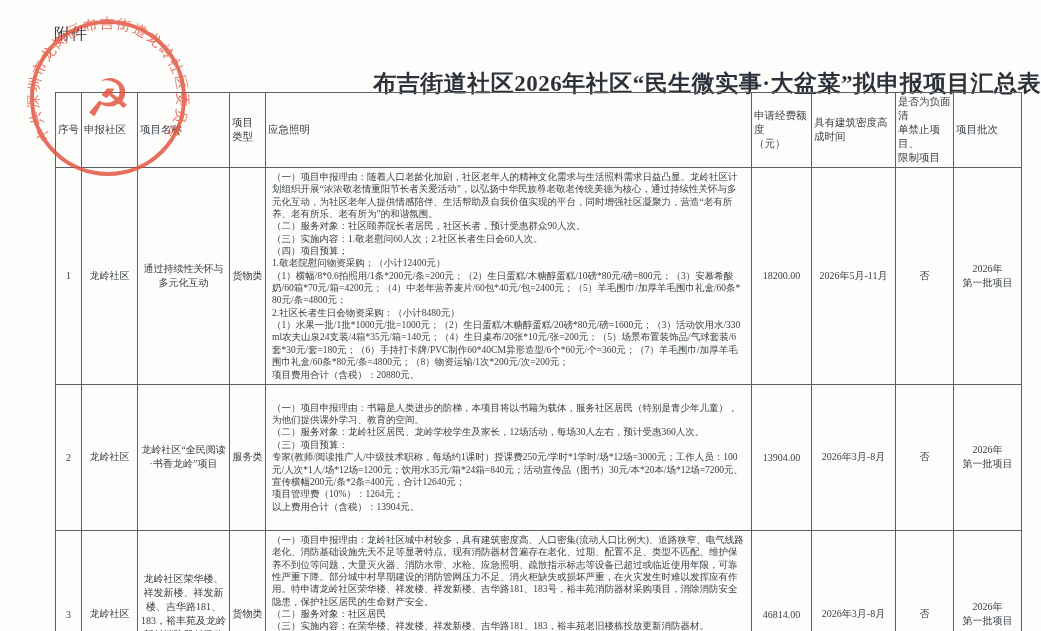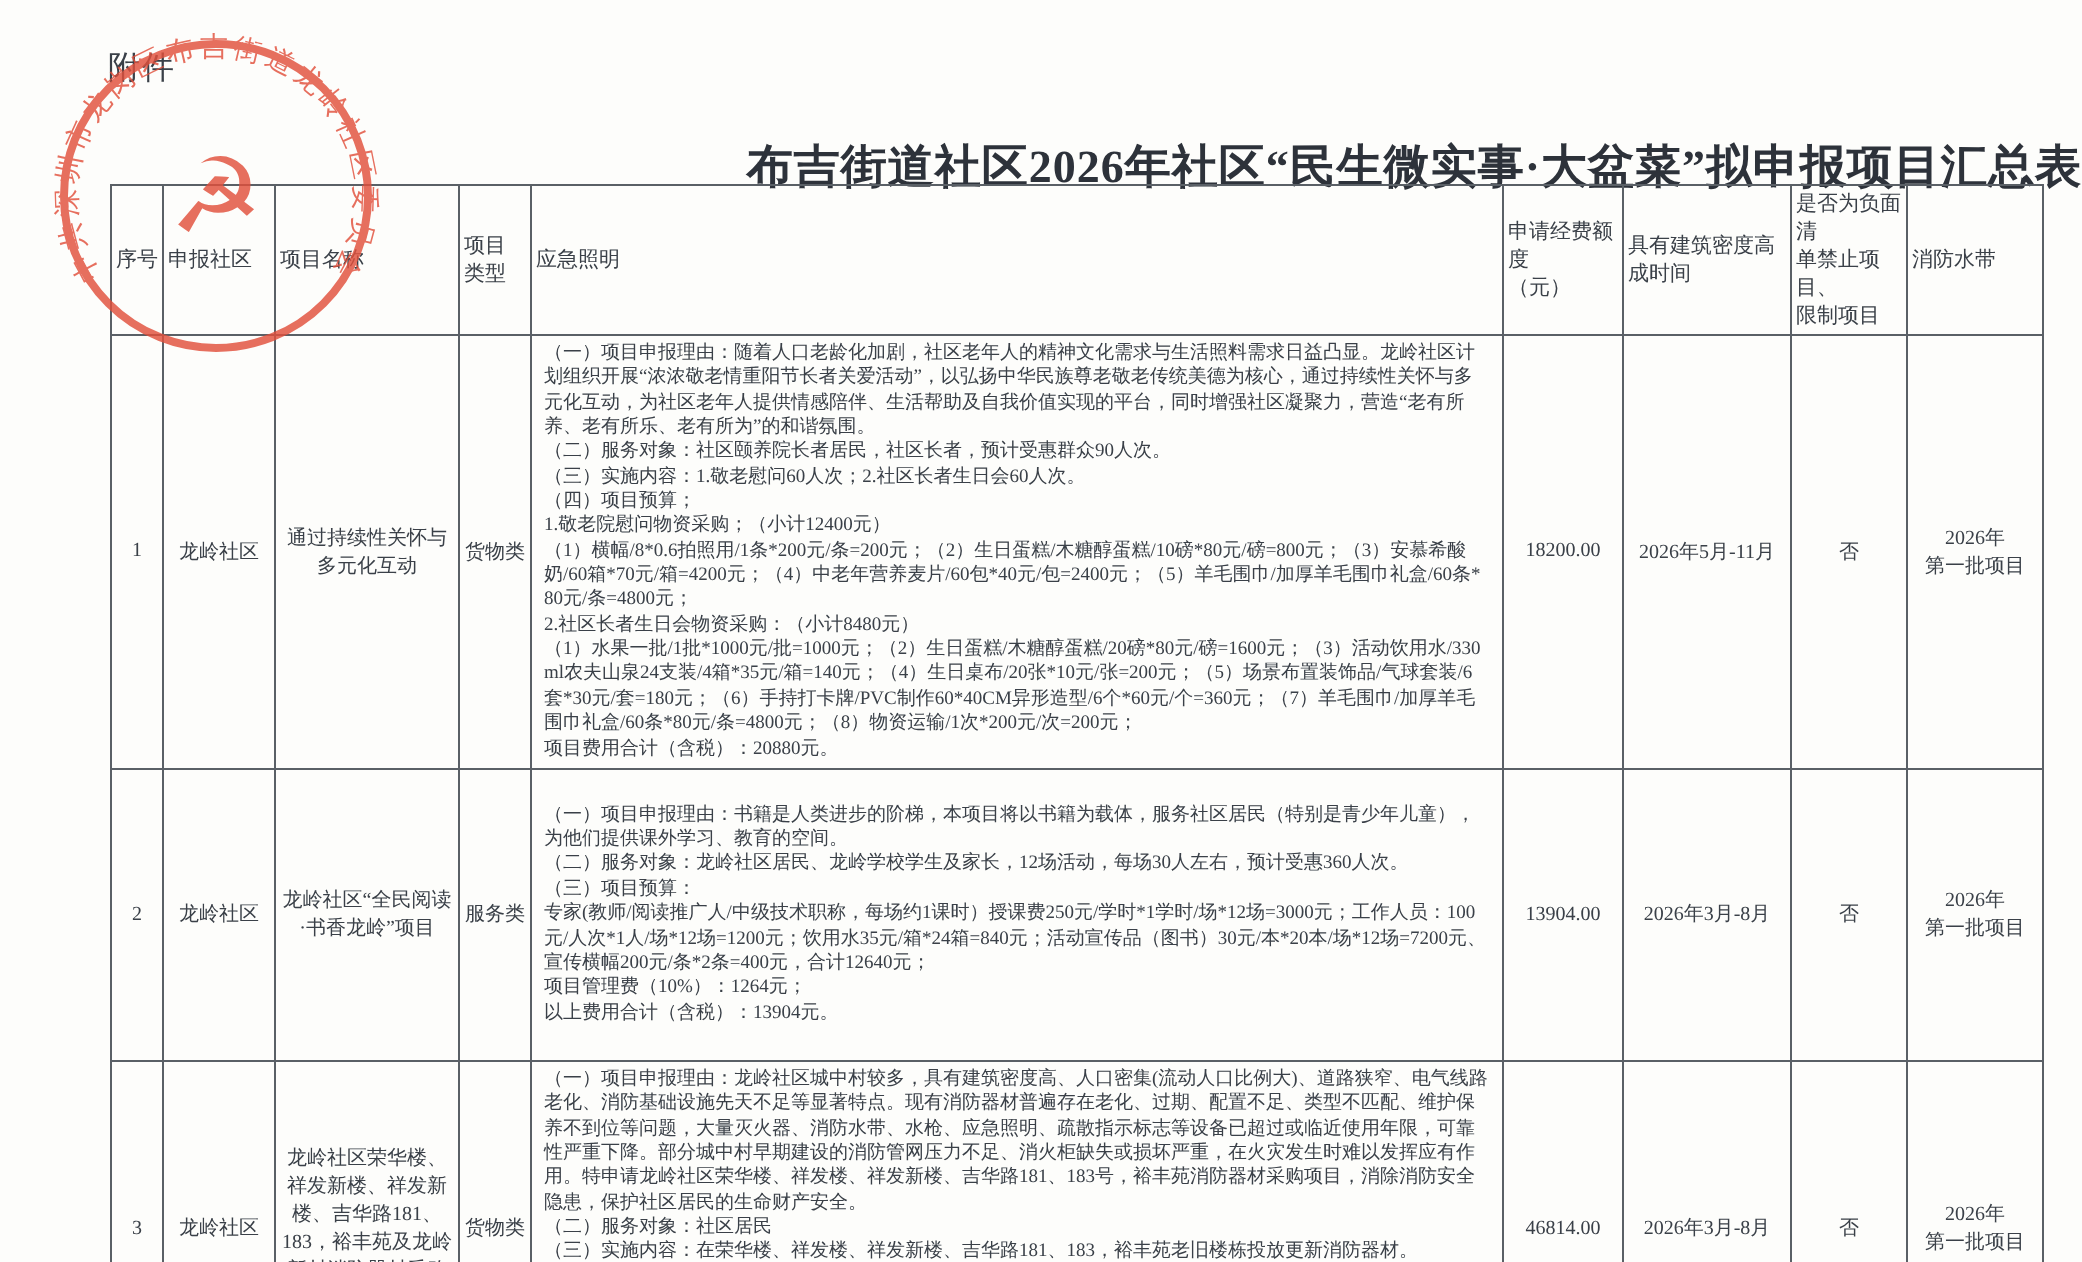--- a/index.html
+++ b/index.html
@@ -79,21 +79,21 @@
           <th>项目
 类型</th>
           <th>应急照明</th>
           <th>申请经费额度
 （元）</th>
           <th>具有建筑密度高
 成时间</th>
           <th>是否为负面清
 单禁止项目、
 限制项目</th>
-          <th>消防水带</th>
+          <th>项目批次</th>
         </tr>
       </thead>
       <tbody>
         <tr class="row-1">
           <td>1</td>
           <td>龙岭社区</td>
           <td>通过持续性关怀与多元化互动</td>
           <td>货物类</td>
           <td class="cell-content">（一）项目申报理由：随着人口老龄化加剧，社区老年人的精神文化需求与生活照料需求日益凸显。龙岭社区计划组织开展“浓浓敬老情重阳节长者关爱活动”，以弘扬中华民族尊老敬老传统美德为核心，通过持续性关怀与多元化互动，为社区老年人提供情感陪伴、生活帮助及自我价值实现的平台，同时增强社区凝聚力，营造“老有所养、老有所乐、老有所为”的和谐氛围。
 （二）服务对象：社区颐养院长者居民，社区长者，预计受惠群众90人次。

